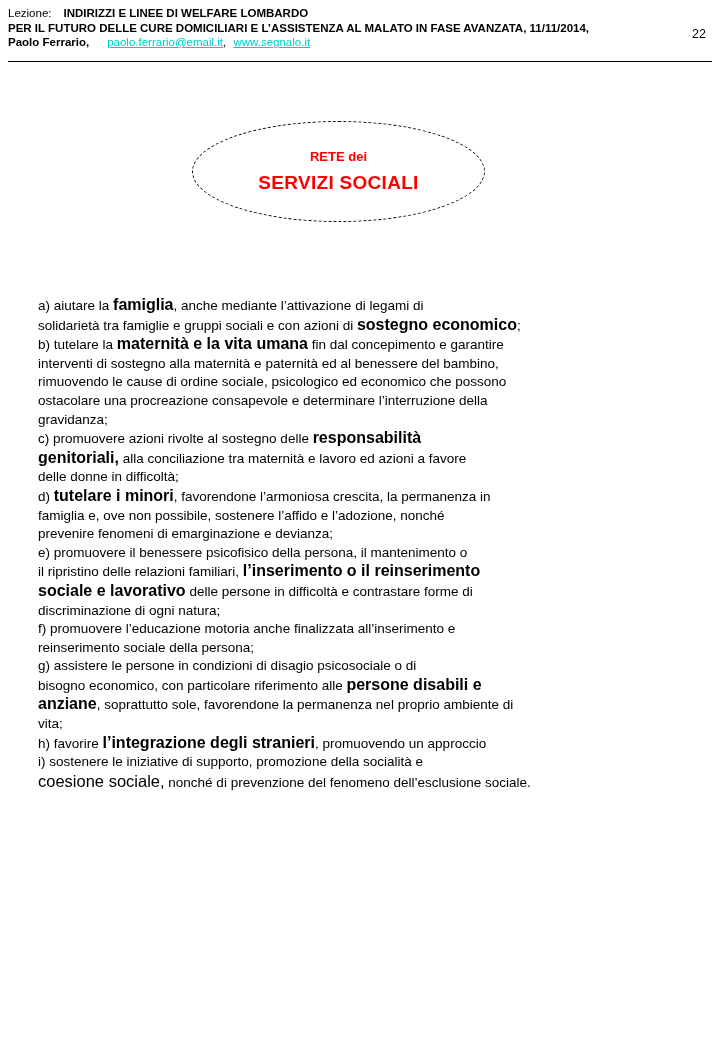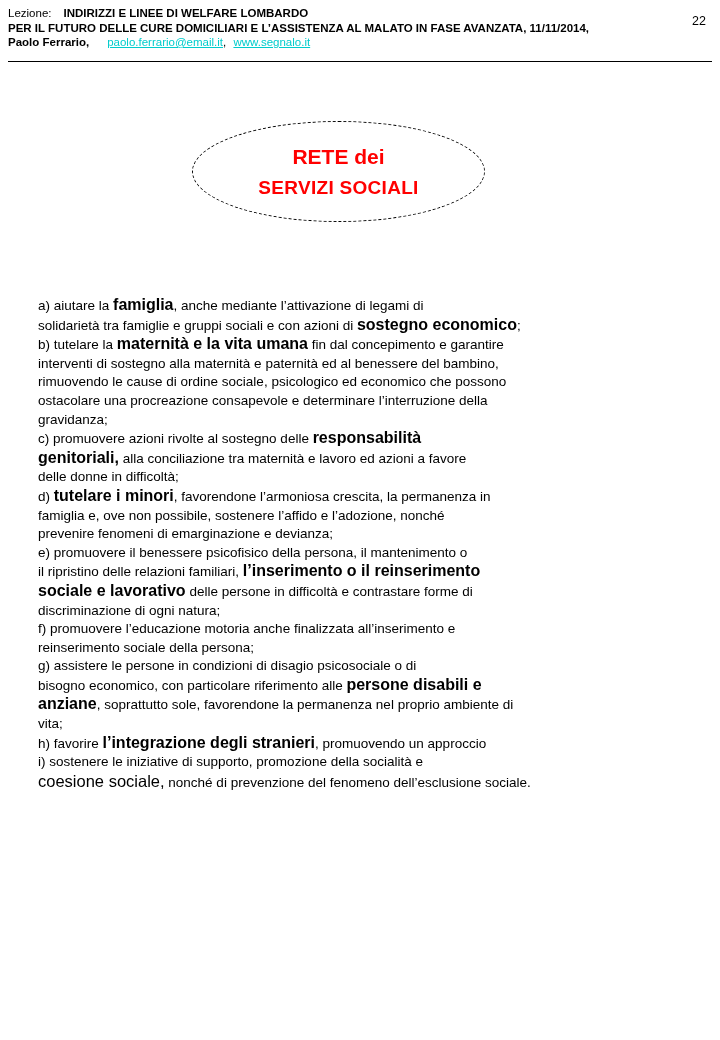--- a/index.html
+++ b/index.html
@@ -20,21 +20,21 @@
   .h-bold { font-weight: bold; }
   .h-link {
     color: var(--link-color, #00cccc);
     text-decoration: underline;
     font-weight: normal;
     cursor: pointer;
   }
   .h-sep { font-weight: normal; margin-right: 4px; }
   .author-name { margin-right: 18px; }
   .page-number {
-    position: absolute; right: 6px; top: 8px;
+    position: absolute; right: 6px; top: 21px;
     font-size: 12.5px; font-weight: normal;
   }
   .rule {
     position: absolute; left: 8px; right: 8px; top: 61px;
     border-top: 1.5px solid #000;
   }
 
   
   .ellipse {
     position: absolute;
@@ -42,21 +42,21 @@
     width: 293px; height: 101px;
     border: 1.6px dashed #000;
     border-radius: 50%;
     display: flex; flex-direction: column;
     align-items: center; justify-content: center;
     gap: 8px;
     box-sizing: border-box;
   }
   .ellipse-line1 {
     color: var(--accent-red, #ff0000);
-    font-weight: bold; font-size: 21px;
+    font-weight: bold; font-size: 13px;
   }
   .ellipse-line2 {
     color: var(--accent-red, #ff0000);
     font-weight: bold; font-size: 19px;
     letter-spacing: 0.3px;
   }
 
   
   .body-text {
     position: absolute; left: 38px; top: 296px; right: 20px;

